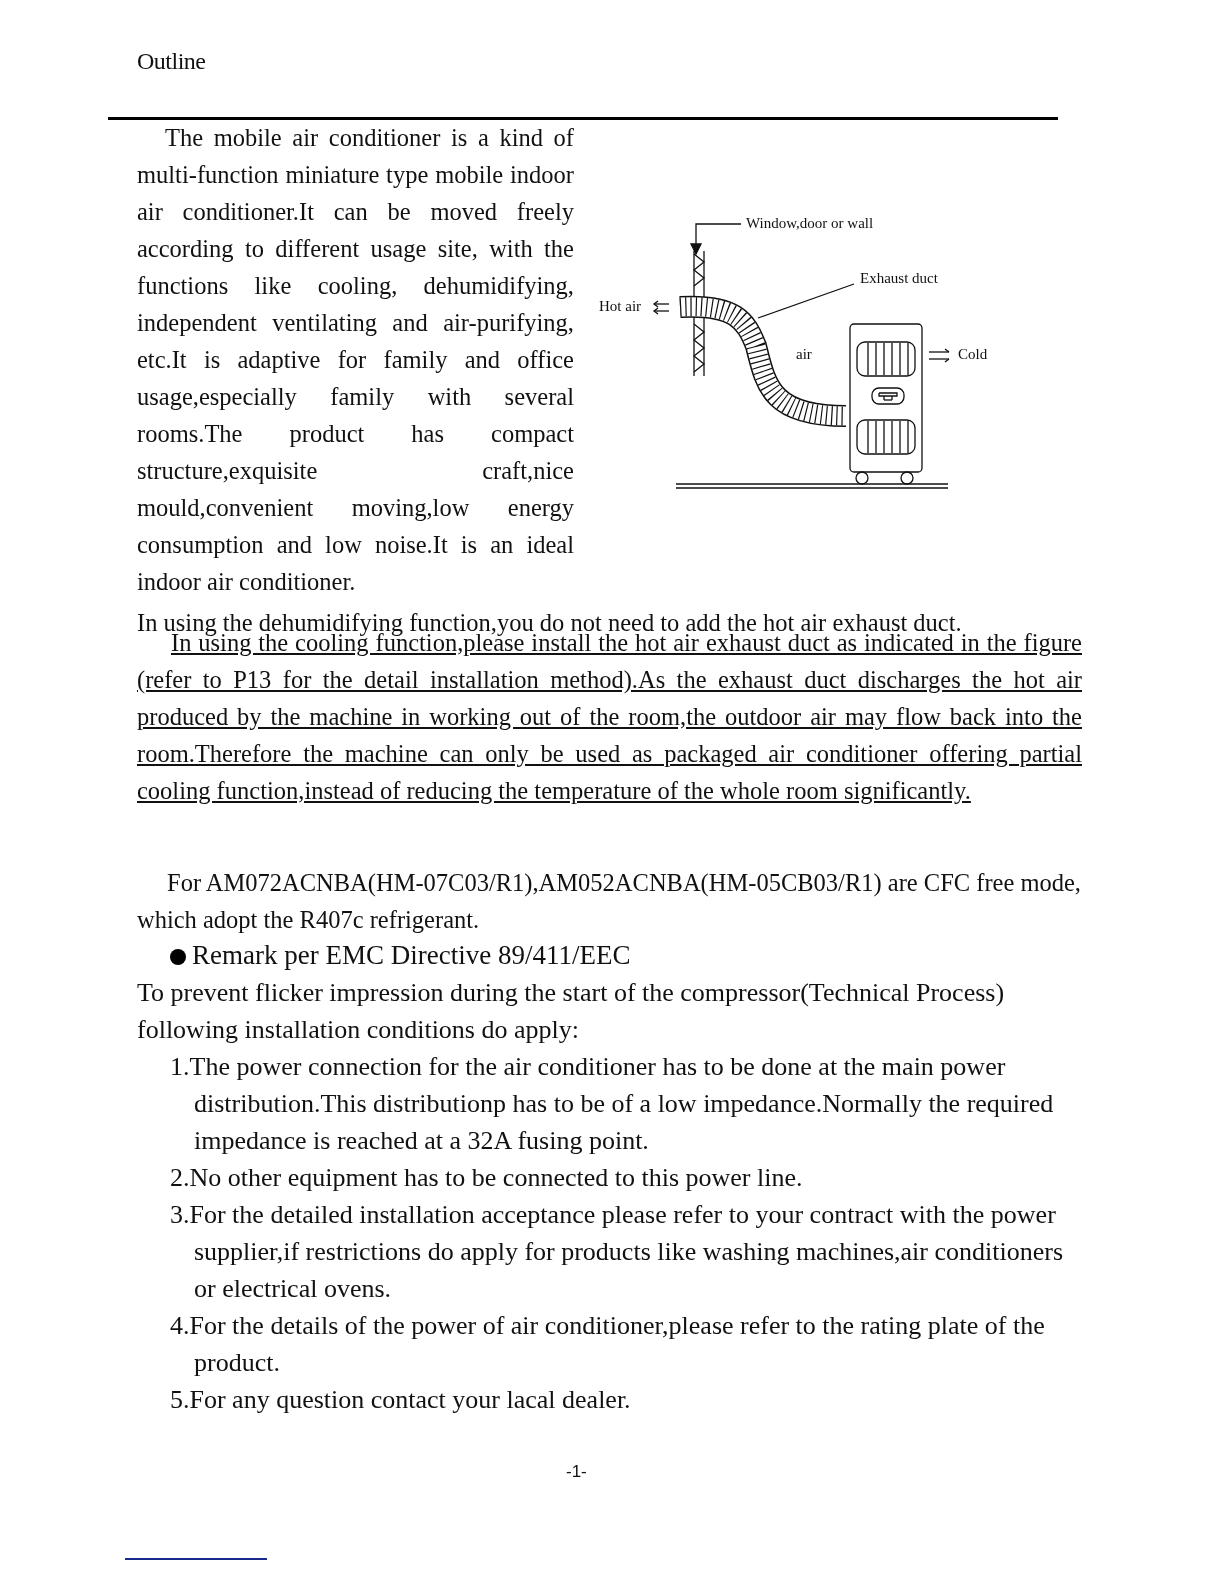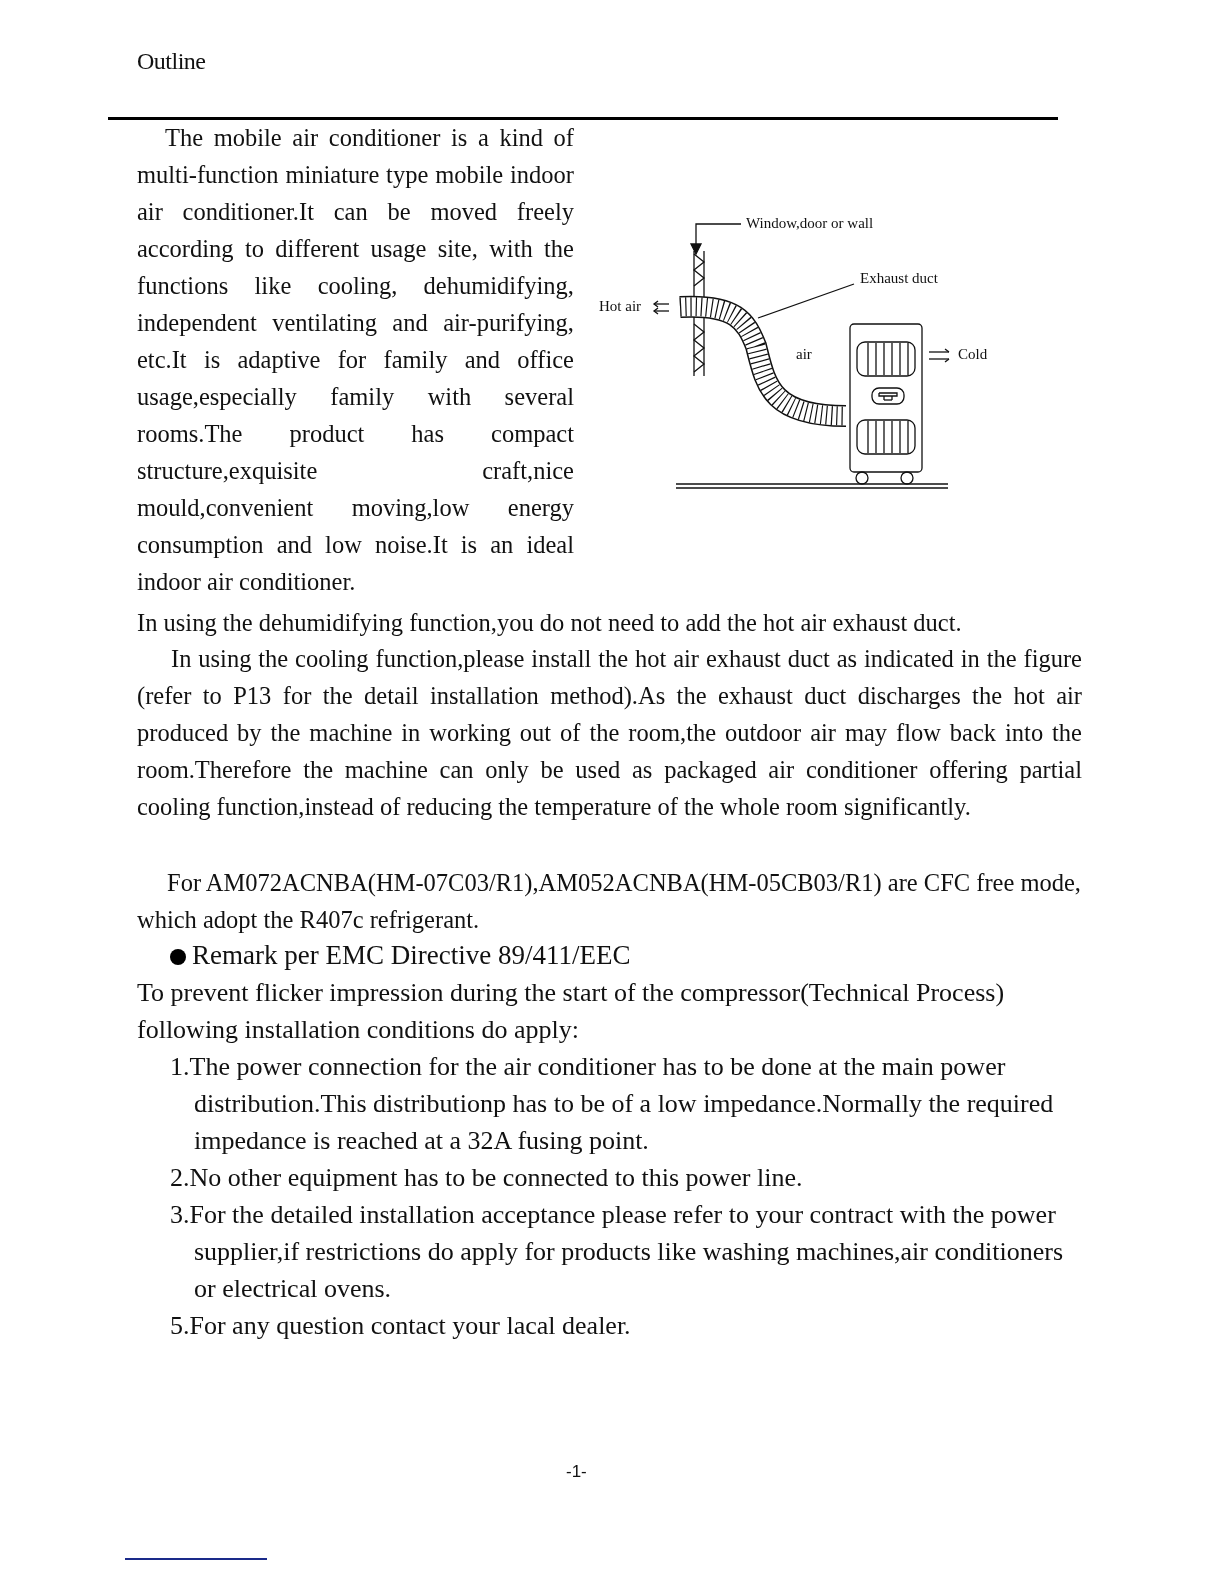--- a/index.html
+++ b/index.html
@@ -4,21 +4,21 @@
 <style>
   html, body { margin: 0; padding: 0; background: #ffffff; }
   body { width: 1224px; height: 1584px; position: relative; overflow: hidden;
          font-family: "Liberation Serif", "DejaVu Serif", serif; color: #111; }
   .title { position: absolute; left: 137px; top: 48px; font-size: 24px; font-weight: normal; letter-spacing: -0.5px; }
   .rule { position: absolute; left: 108px; top: 117px; width: 950px; height: 3px; background: #000; }
   .intro { position: absolute; left: 137px; top: 119px; width: 437px; font-size: 24.5px; line-height: 37px; text-align: justify; text-align-last: left; }
   .intro .indent { display: inline-block; width: 28px; }
   .body-text { position: absolute; left: 137px; width: 945px; font-size: 24.5px; line-height: 37px; }
   .p-dehum { top: 604px; }
-  .p-cool { top: 640px; text-align: justify; }
+  .p-cool { top: 624px; text-align: justify; text-decoration: underline; }
   .p-cool .indent { display:inline-block; width: 34px; }
   .p-cfc { top: 864px; }
   .p-cfc .indent { display:inline-block; width: 30px; }
   .remark { position: absolute; left: 170px; top: 937px; font-size: 27px; line-height: 37px; }
   .bullet-dot { display: inline-block; width: 16px; height: 16px; border-radius: 50%; background: #000; margin-right: 6px; vertical-align: -1px; }
   .p-flicker { top: 974px; font-size: 26px; }
   .list { position: absolute; left: 170px; top: 1048px; width: 912px; font-size: 26px; line-height: 37px; }
   .list-item { padding-left: 24px; text-indent: -24px; }
   .page-num { position: absolute; left: 566px; top: 1462px; font-family: "Liberation Sans", "DejaVu Sans", sans-serif; font-size: 17px; }
   .footer-line { position: absolute; left: 125px; top: 1558px; width: 142px; height: 2px; background: #1a2a8a; }
@@ -106,17 +106,18 @@
 <div class="body-text p-cfc"><span class="indent"></span><span>For AM072ACNBA(HM-07C03/R1),AM052ACNBA(HM-05CB03/R1) are CFC free mode, which adopt the R407c refrigerant.</span></div>
 
 <div class="remark"><span class="bullet-dot"></span><span>Remark per EMC Directive 89/411/EEC</span></div>
 
 <div class="body-text p-flicker">To prevent flicker impression during the start of the compressor(Technical Process) following installation conditions do apply:</div>
 
 <div class="list">
   <div class="list-item">1.The power connection for the air conditioner has to be done at the main power distribution.This distributionp has to be of a low impedance.Normally the required impedance is reached at a 32A fusing point.</div>
   <div class="list-item">2.No other equipment has to be connected to this power line.</div>
   <div class="list-item">3.For the detailed installation acceptance please refer to your contract with the power supplier,if restrictions do apply for products like washing machines,air conditioners or electrical ovens.</div>
+  <div class="list-item">4.For the details of the power of air conditioner,please refer to the rating plate of the product.</div>
   <div class="list-item">5.For any question contact your lacal dealer.</div>
 </div>
 
 <div class="page-num">-1-</div>
 <div class="footer-line"></div>
 
 </body></html>

